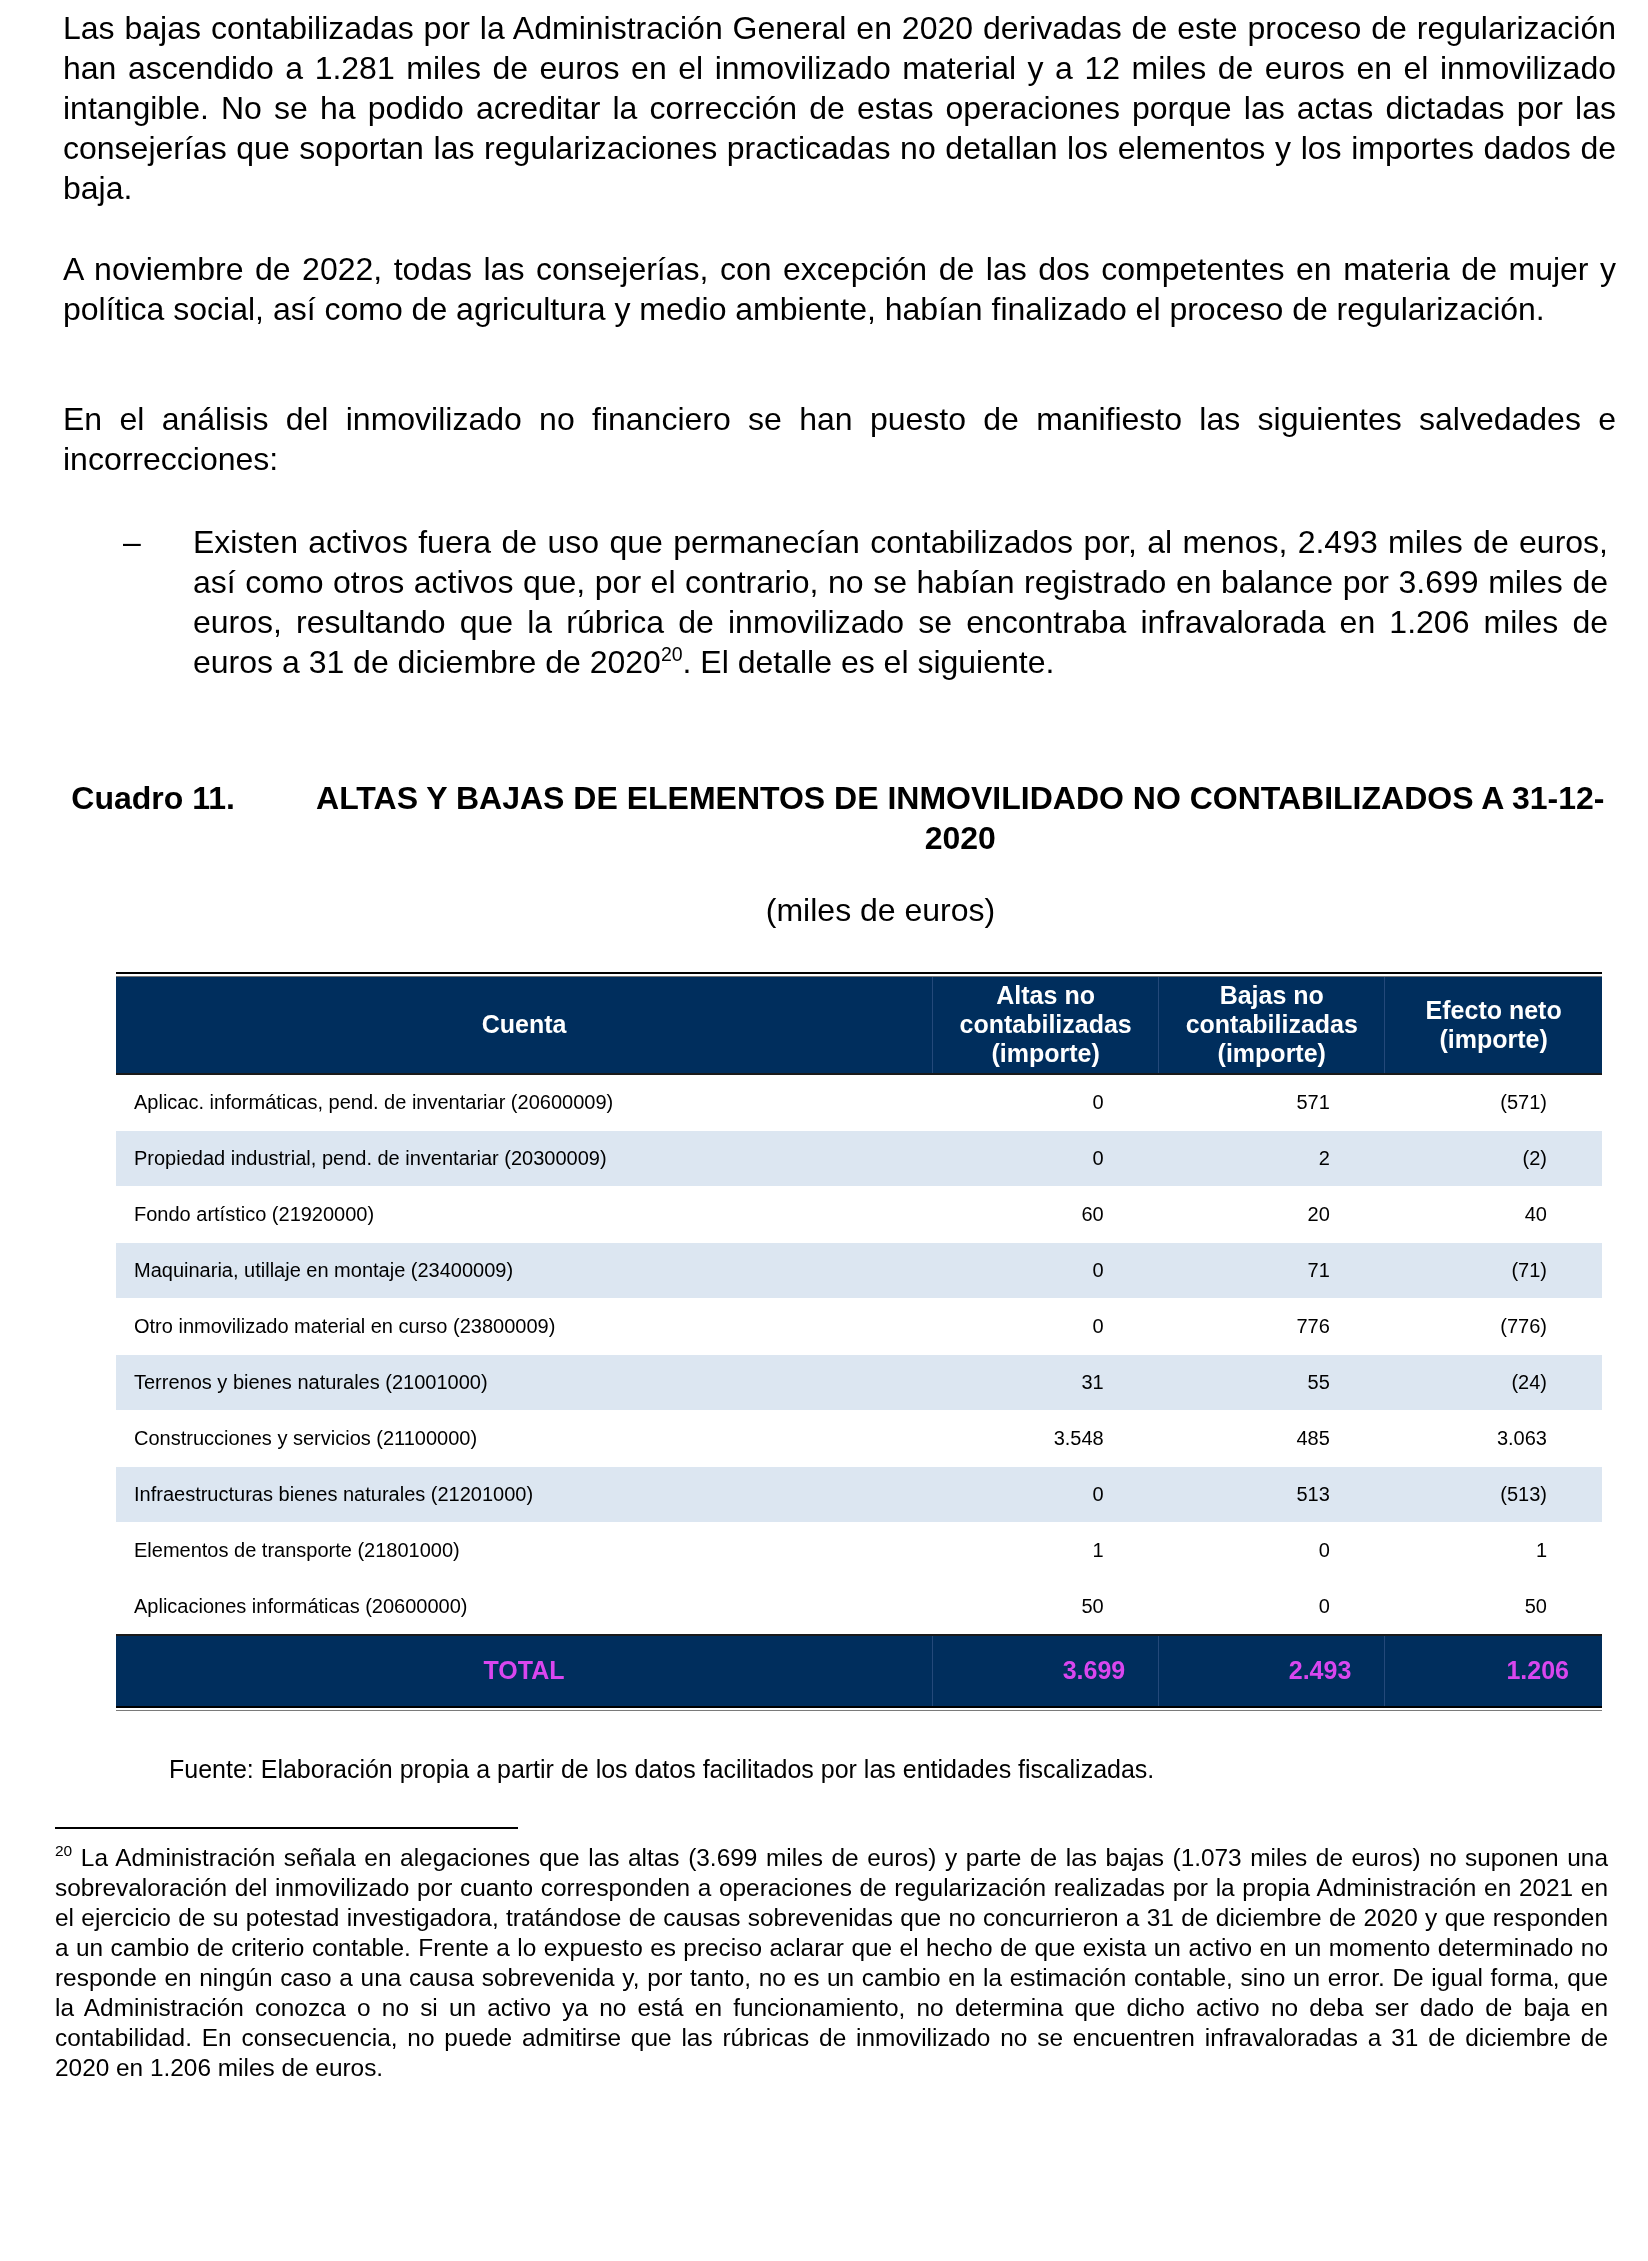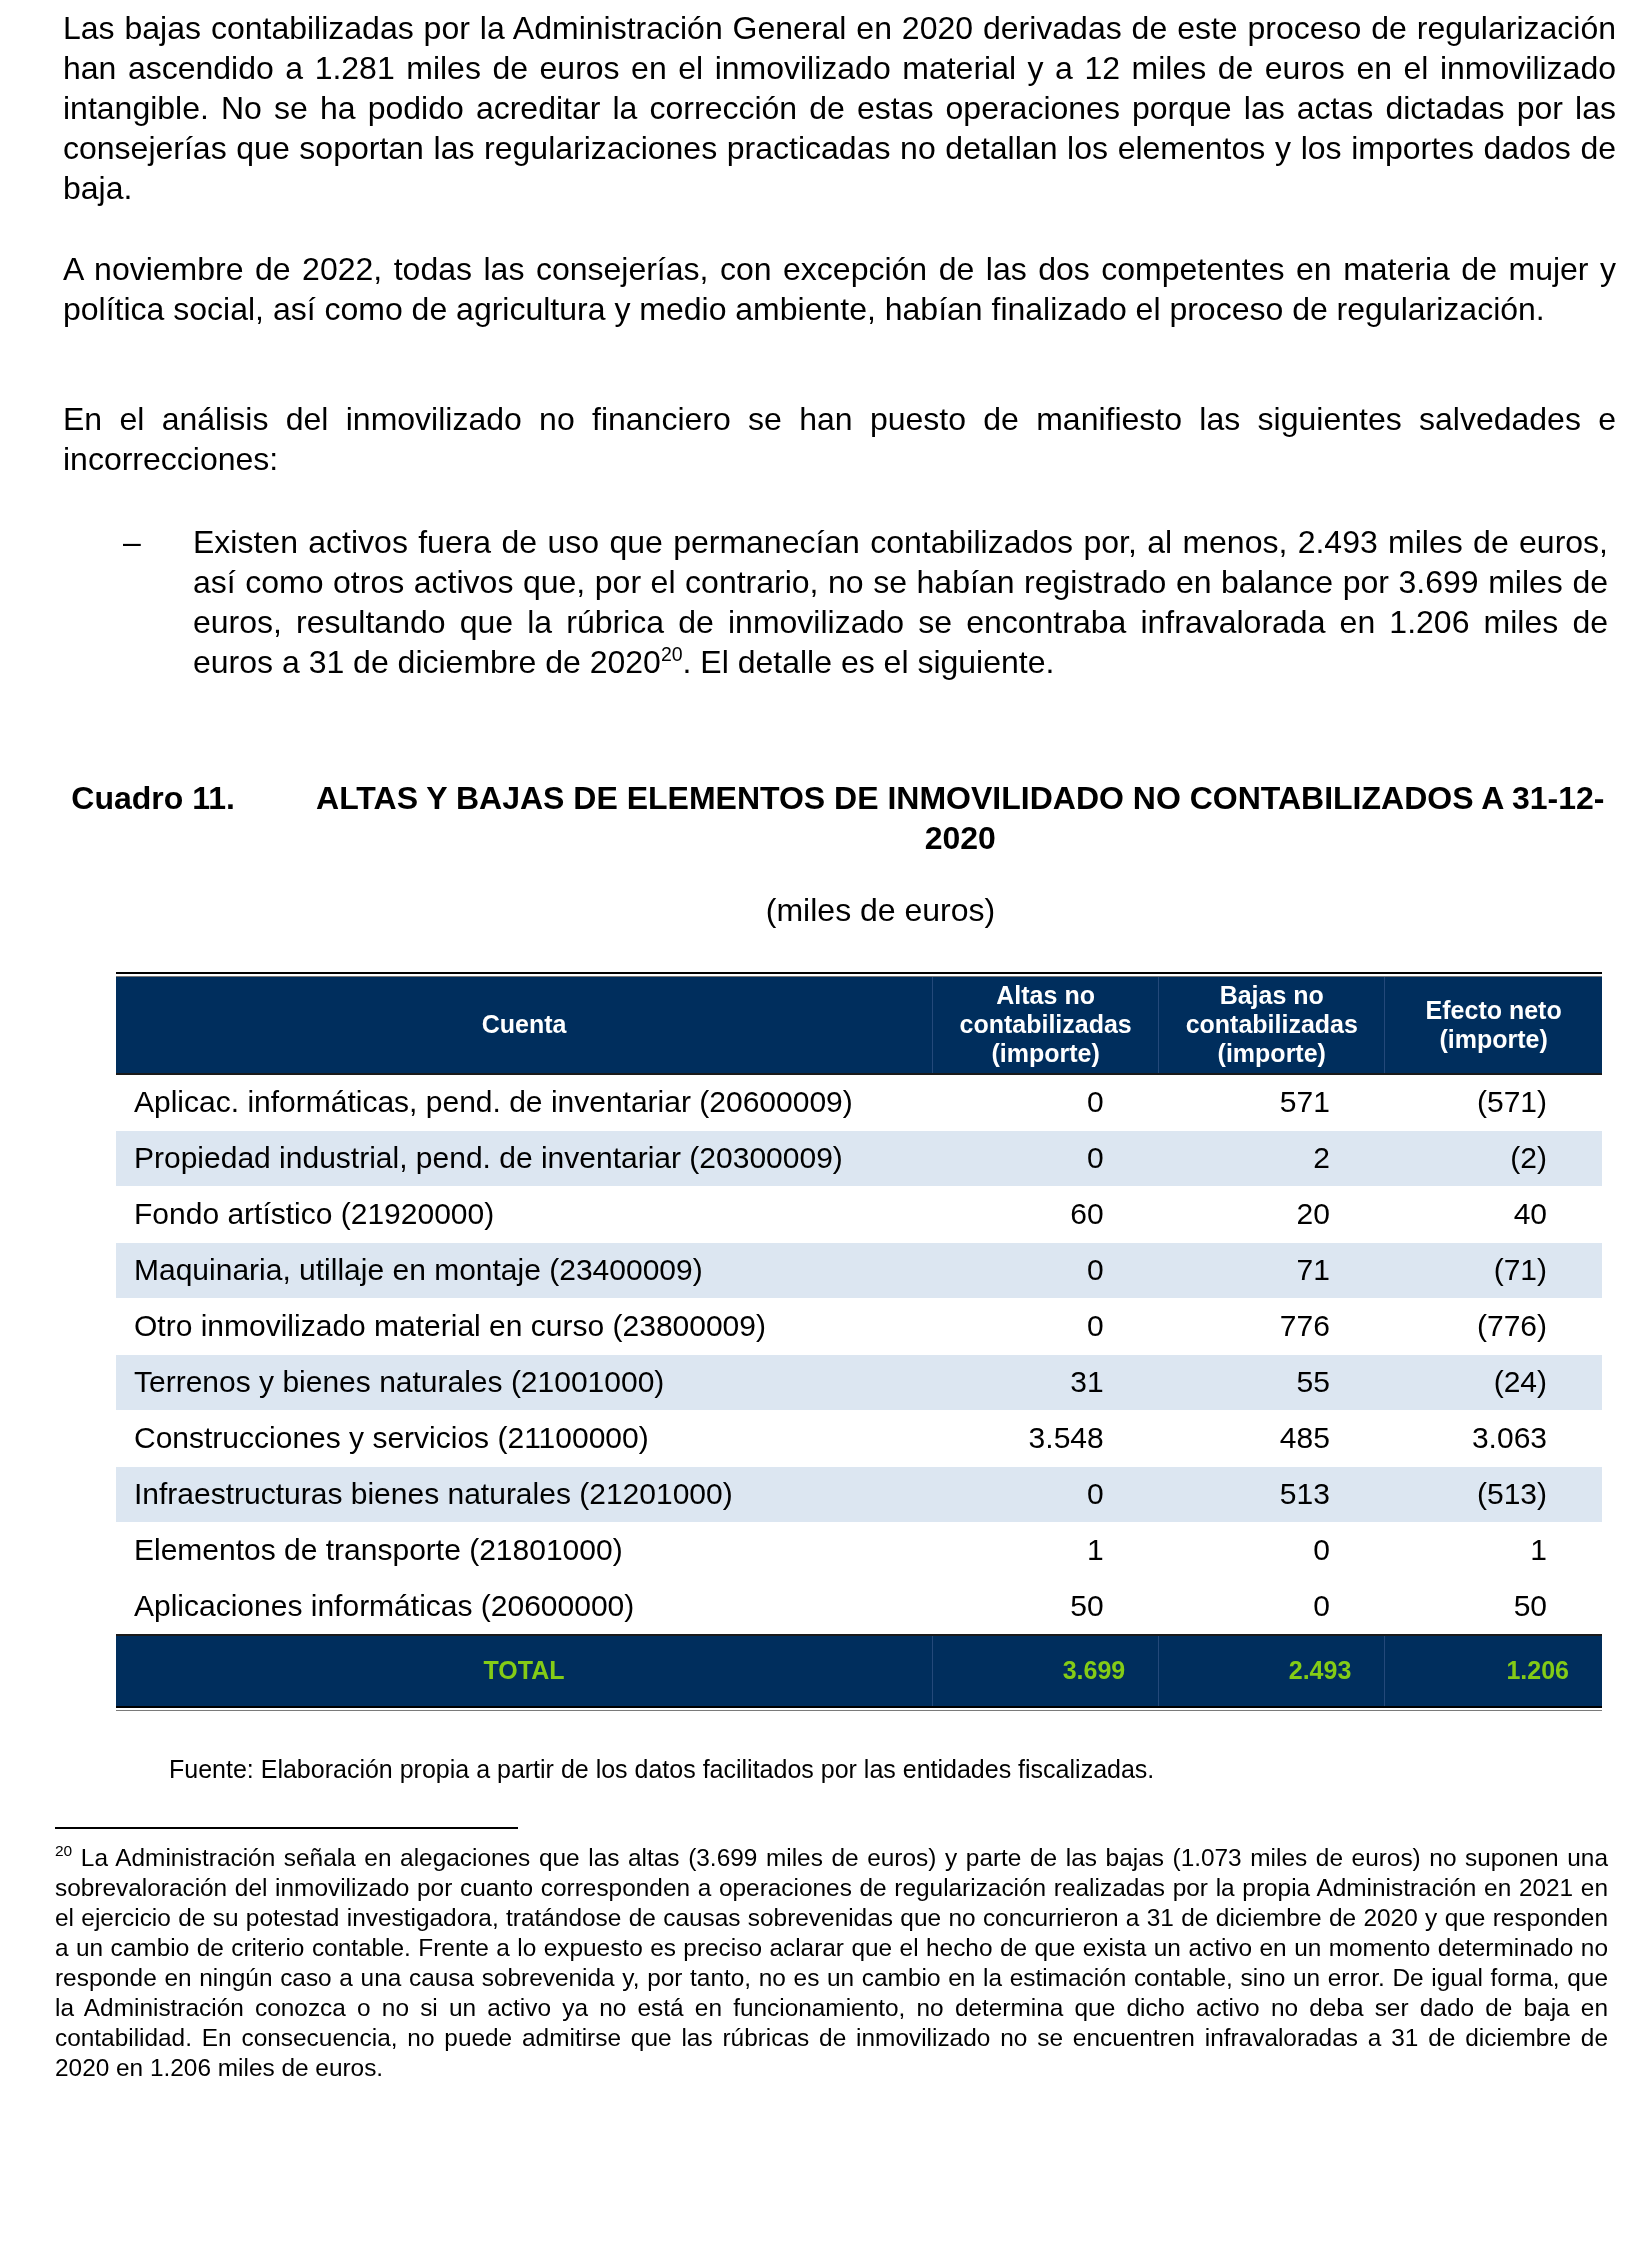--- a/index.html
+++ b/index.html
@@ -117,32 +117,32 @@
       line-height: 29px;
       height: 96px;
       padding: 0 4.9px;
       text-align: center;
       vertical-align: middle;
       border-left: 0.8px solid #24497a;
     }
     thead th:first-child { border-left: none; }
     thead tr { border-bottom: 2.4px solid #1a1a1a; }
     tbody td {
-      font-size: 30px;
+      font-size: 20px;
       height: 55px;
       padding: 0;
       vertical-align: middle;
       border-top: 0.8px solid #ffffff;
     }
     tbody tr.alt td { background: #DCE6F1; }
     tbody td.name { padding-left: 18px; text-align: left; }
     tbody td.num { text-align: right; padding-right: 55px; }
     tfoot td {
       background: #002E5D;
-      color: #84cc16;
+      color: #d946ef;
       font-weight: bold;
       font-size: 25px;
       height: 68px;
       vertical-align: middle;
       border-left: 0.8px solid #24497a;
     }
     tfoot td:first-child { border-left: none; text-align: center; }
     tfoot td.num { text-align: right; padding-right: 33px; }
     tfoot tr { border-top: 2.4px solid #1a1a1a; }
 

